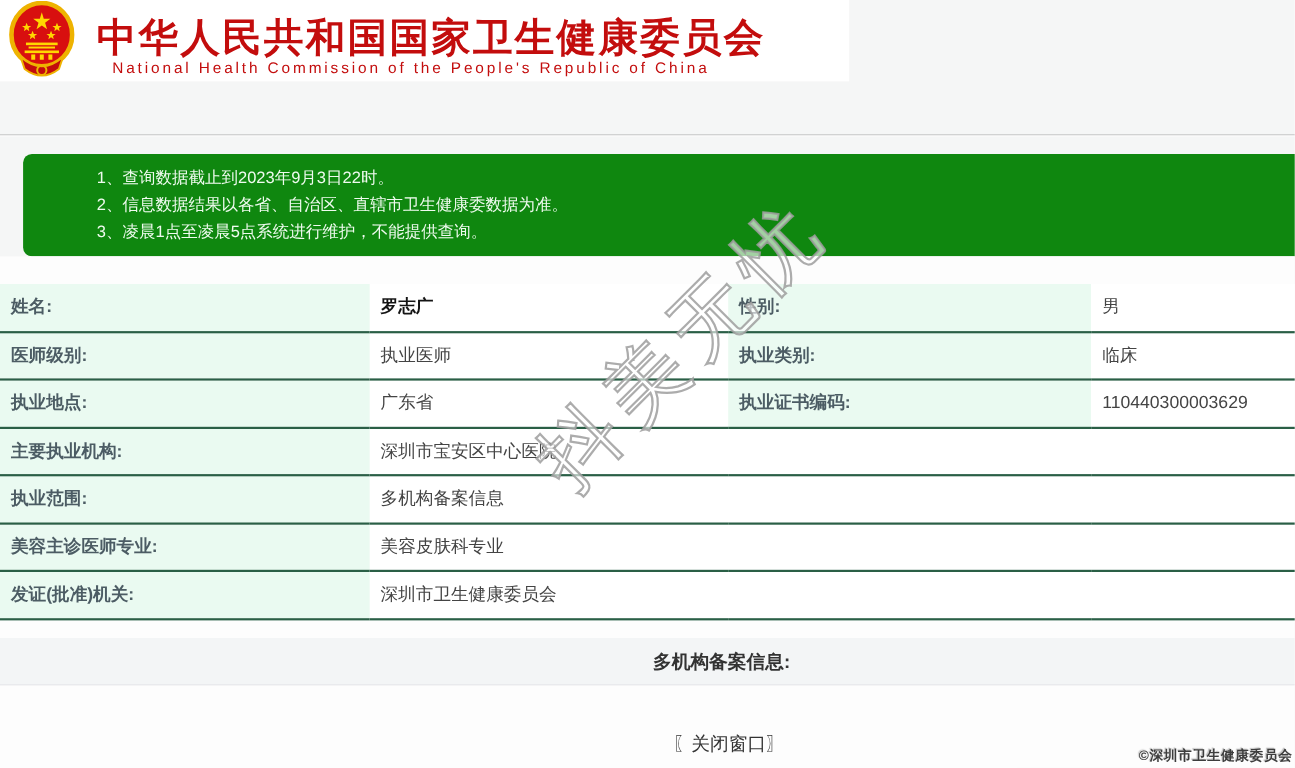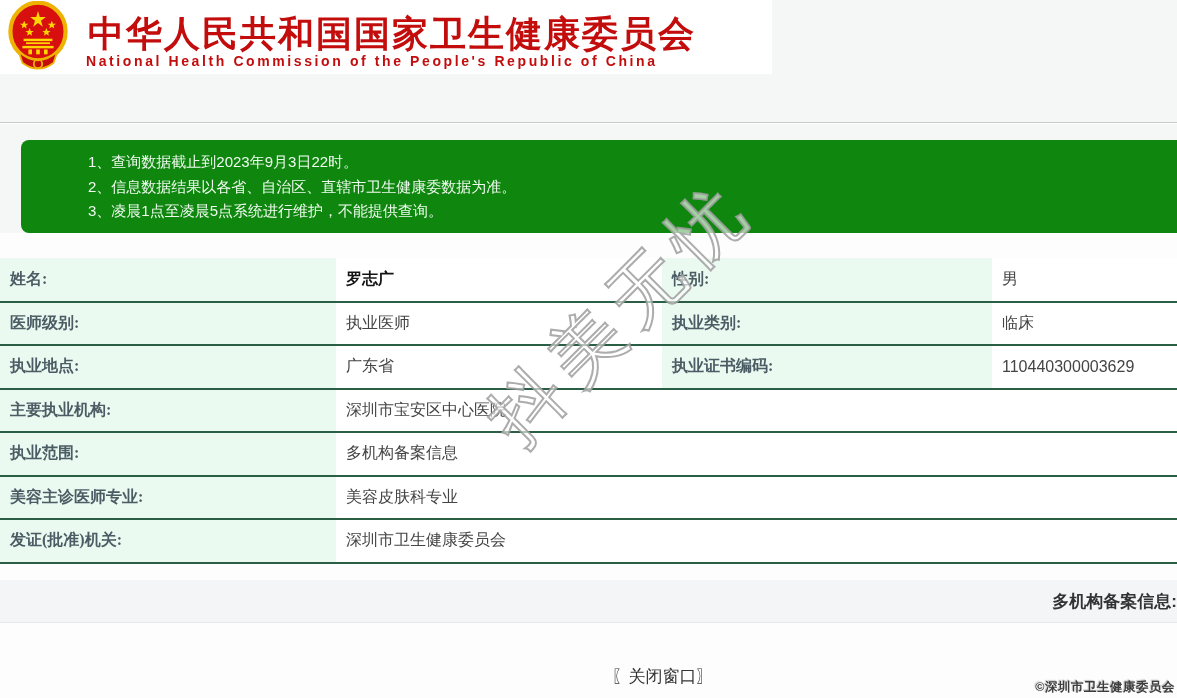--- a/index.html
+++ b/index.html
@@ -17,22 +17,22 @@
     position:absolute; left:0; top:0; width:772px; height:74px;
     background:#ffffff;
   }
   .emblem { position:absolute; left:8px; top:1px; width:60px; height:73px; }
   .title-cn {
     position:absolute; left:88px; top:10px;
     font-size:36px; font-weight:bold; letter-spacing:2px;
     color:#c30d0d; white-space:nowrap;
   }
   .title-en {
-    position:absolute; left:86px; top:53px;
-    font-size:14px; font-weight:bold; letter-spacing:2.6px;
+    position:absolute; left:102px; top:53px;
+    font-size:14px; font-weight:normal; letter-spacing:2.6px;
     color:#c30d0d; white-space:nowrap;
   }
   .header-rule {
     position:absolute; left:0; top:122px; width:1177px; height:1px;
     background:#c9c9c9; box-shadow:0 1px 0 #ffffff;
   }
 
   
   .notice {
     position:absolute; left:21px; top:140px; right:0; height:93px;
@@ -49,28 +49,28 @@
   }
   table.record {
     position:absolute; left:0; top:258px; width:1177px;
     border-collapse:collapse; table-layout:fixed;
   }
   table.record td {
     height:43.5px; border-bottom:2px solid #2a5f46;
     font-size:16px; padding-left:10px; vertical-align:middle;
     white-space:nowrap; overflow:hidden;
   }
-  td.lbl { background:#eafaf1; color:#4c5c64; font-weight:bold;font-family:Liberation Serif, serif; }
+  td.lbl { background:#eafaf1; color:#4c5c64; font-weight:bold; }
   td.val { background:#ffffff; color:#444444; }
   td.val.strong { font-weight:bold; color:#141414;margin-left:28px; }
 
   .multi-org-band {
     position:absolute; left:0; top:580px; width:1177px; height:43px;
     background:#f3f5f6; border-bottom:1px solid #e6e8ea;
-    text-align:right; padding-left:135px;
+    text-align:center; padding-left:135px;
     font-size:17px; font-weight:bold; color:#333333; line-height:43px;
   }
   .close-row {
     position:absolute; left:0; top:665px; width:1177px;
     text-align:center; padding-left:148px;
   }
   .close-link {
     font-size:17px; color:#333333; text-decoration:none; cursor:pointer;margin-top:36px;
   }
   .copyright {

